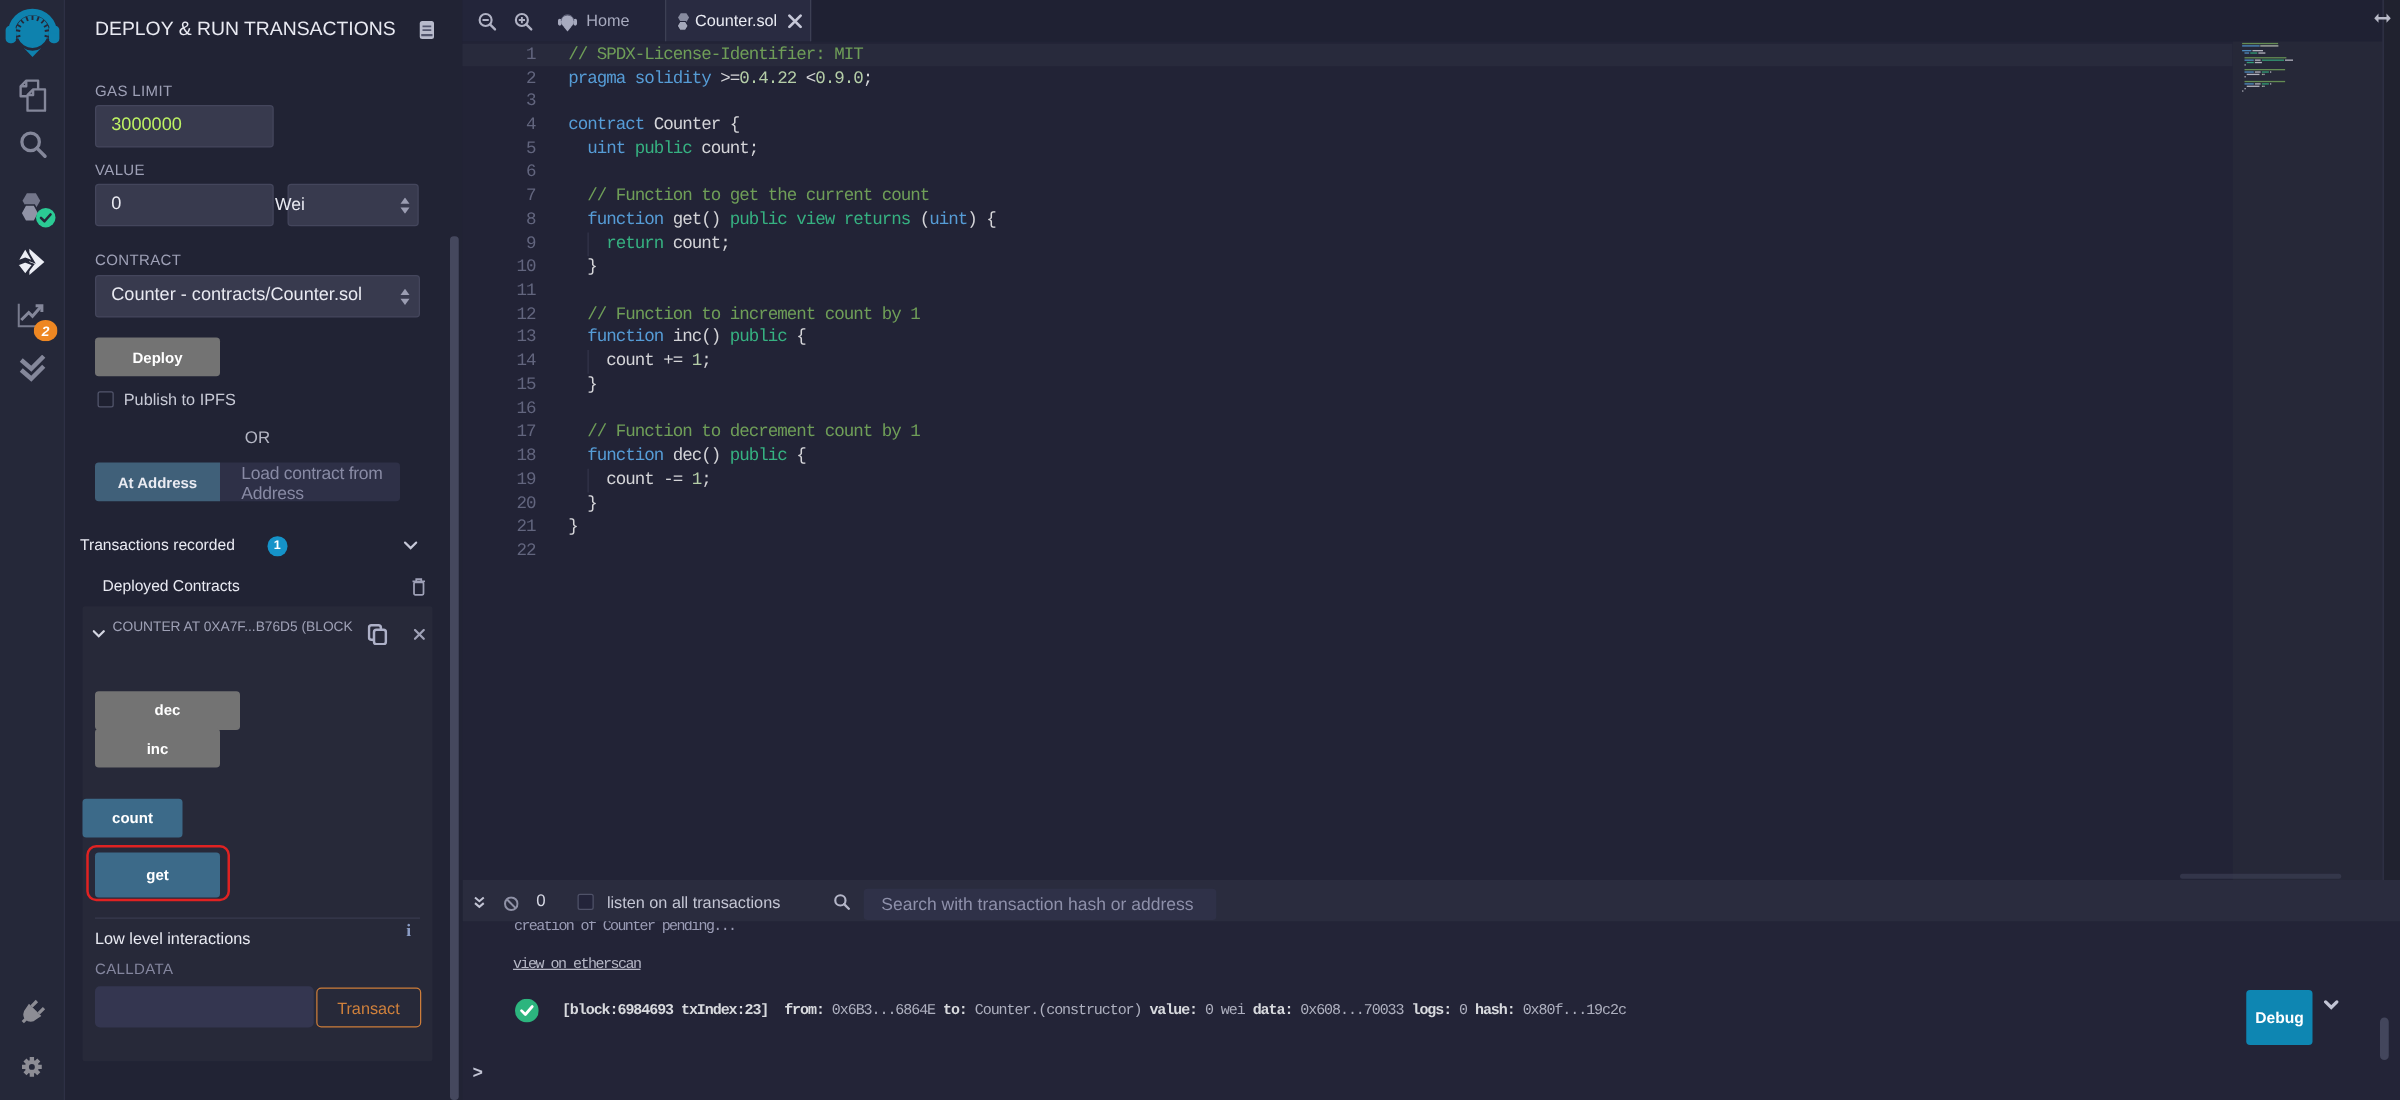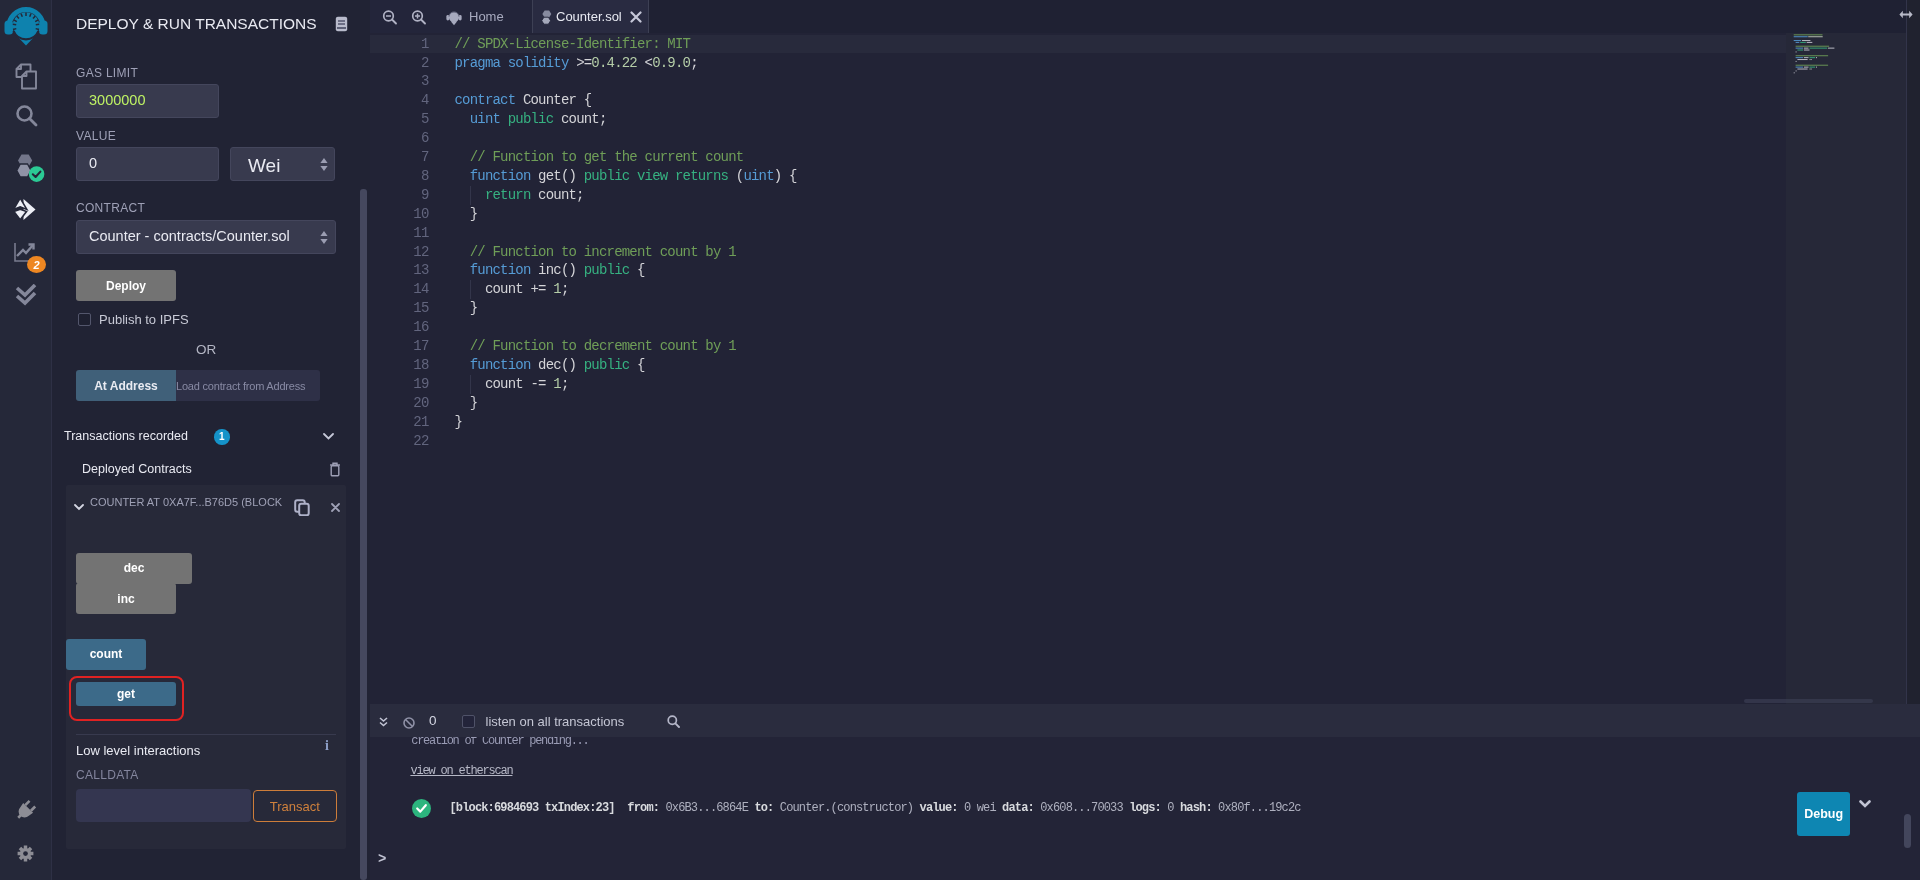--- a/index.html
+++ b/index.html
@@ -102,38 +102,38 @@
   <path d="M3 5 H10 M3 8 H10" stroke="#53566e" stroke-width="1.4"></path>
   <path d="M2 12 H11" stroke="#53566e" stroke-width="1.8"></path>
  </svg>
  <div class="ab lbl" style="left:24px;top:66px">GAS LIMIT</div>
  <div class="ab inp" style="left:24px;top:84px;width:143px;height:34px"></div>
  <div class="ab" style="left:37px;top:92px;font-size:14.5px;color:#bef264">3000000</div>
  <div class="ab lbl" style="left:24px;top:129px">VALUE</div>
  <div class="ab inp" style="left:24px;top:147px;width:143px;height:34px"></div>
  <div class="ab" style="left:37px;top:155px;font-size:14.5px;color:#e9eaf2">0</div>
  <div class="ab inp" style="left:177.5px;top:147px;width:105px;height:34px"></div>
- <div class="ab" style="left:196px;top:155px;font-size:19px;color:#e9eaf2">Wei</div>
+ <div class="ab" style="left:168px;top:155px;font-size:14px;color:#e9eaf2">Wei</div>
  <svg class="ab" style="left:268px;top:157.5px" width="8" height="13" viewBox="0 0 8 13">
   <path d="M4 0 L7.6 5 H0.4 Z" fill="#9b9db2"></path>
         <path d="M4 13 L0.4 8 H7.6 Z" fill="#9b9db2"></path>
  </svg>
  <div class="ab lbl" style="left:24px;top:201px">CONTRACT</div>
  <div class="ab inp" style="left:24px;top:220px;width:260px;height:34px"></div>
  <div class="ab" style="left:37px;top:228px;font-size:14.5px;color:#e9eaf2">Counter - contracts/Counter.sol</div>
  <svg class="ab" style="left:268px;top:230.5px" width="8" height="13" viewBox="0 0 8 13">
   <path d="M4 0 L7.6 5 H0.4 Z" fill="#9b9db2"></path>
         <path d="M4 13 L0.4 8 H7.6 Z" fill="#9b9db2"></path>
  </svg>
  <div class="ab btn orange" style="left:24px;top:270px;width:100px;height:31px">Deploy</div>
  <div class="ab" style="left:26px;top:313px;width:13px;height:13px;border:1px solid #53566c;border-radius:2px;background:#1e2030"></div>
  <div class="ab" style="left:47px;top:312px;font-size:13px;color:#c8cad6">Publish to IPFS</div>
  <div class="ab" style="left:0;top:342px;width:308px;text-align:center;font-size:13.5px;color:#b4b6c4">OR</div>
  <div class="ab" style="left:24px;top:370px;width:100px;height:31px;background:#406079;border-radius:3px 0 0 3px;color:#e9ebf2;font-size:12px;font-weight:600;display:flex;align-items:center;justify-content:center">At Address</div>
- <div class="ab" style="left:124px;top:370px;width:144px;height:31px;background:#2e3047;border-radius:0 3px 3px 0;display:flex;align-items:center;color:#888aa4;font-size:11px;letter-spacing:-0.2px">Load contract from Address</div>
+ <div class="ab" style="left:124px;top:370px;width:144px;height:31px;background:#2e3047;border-radius:0 3px 3px 0;display:flex;align-items:center;padding-left:17px;color:#888aa4;font-size:14px;letter-spacing:-0.2px">Load contract from Address</div>
  <div class="ab" style="left:12px;top:429px;font-size:12.5px;color:#e9eaf2">Transactions recorded</div>
  <div class="ab" style="left:162px;top:429px;width:15.5px;height:15.5px;border-radius:50%;background:#1593c9;color:#fff;font-size:10px;font-weight:bold;display:flex;align-items:center;justify-content:center">1</div>
  <svg class="ab" style="left:271px;top:433px" width="11" height="7" viewBox="0 0 11 7">
   <path d="M1 1 L5.5 5.5 L10 1" fill="none" stroke="#c6c8d8" stroke-width="1.8" stroke-linecap="round"></path>
  </svg>
  <div class="ab" style="left:30px;top:462px;font-size:12.5px;color:#e9eaf2">Deployed Contracts</div>
  <svg class="ab" style="left:277px;top:462px" width="12" height="15" viewBox="0 0 12 15">
   <path d="M1 3 H11" stroke="#9ea0b6" stroke-width="1.4"></path>
   <path d="M4 3 V1.2 H8 V3" fill="none" stroke="#9ea0b6" stroke-width="1.4"></path>
   <rect x="2.2" y="3.8" width="7.6" height="10" rx="1" fill="none" stroke="#9ea0b6" stroke-width="1.4"></rect>
@@ -147,21 +147,21 @@
   <svg class="ab" style="left:228px;top:14px" width="16" height="17" viewBox="0 0 16 17">
    <rect x="1.2" y="1.2" width="9.5" height="11.5" rx="2" fill="none" stroke="#aeb1c8" stroke-width="2"></rect>
    <rect x="5.2" y="4.8" width="9.5" height="11.5" rx="2" fill="#272939" stroke="#aeb1c8" stroke-width="2"></rect>
   </svg>
   <svg class="ab" style="left:265px;top:18px" width="9" height="9" viewBox="0 0 9 9">
    <path d="M1 1 L8 8 M8 1 L1 8" stroke="#9fa1b6" stroke-width="1.8" stroke-linecap="round"></path>
   </svg>
   <div class="ab btn orange" style="left:10px;top:67.5px;width:116px;height:31px">dec</div>
   <div class="ab btn orange" style="left:10px;top:98px;width:100px;height:31px">inc</div>
   <div class="ab btn steel" style="left:0;top:153.9px;width:80px;height:31px">count</div>
-  <div class="ab btn steel" style="left:10px;top:197.2px;width:100px;height:24px">get</div>
+  <div class="ab btn steel" style="left:10px;top:197.2px;width:100px;height:36px">get</div>
   <div class="ab" style="left:3px;top:191.4px;width:114.8px;height:44.3px;border:2.5px solid #e02222;border-radius:8px"></div>
   <div class="ab" style="left:10px;top:249px;width:260px;border-top:1px solid #383a4e"></div>
   <div class="ab" style="left:10px;top:258px;font-size:13px;color:#e9eaf2">Low level interactions</div>
   <div class="ab" style="left:259px;top:253px;font-size:14px;font-weight:bold;color:#8b9cc5;font-family:'Liberation Serif',serif">i</div>
   <div class="ab" style="left:10px;top:283px;font-size:12px;color:#84869e;letter-spacing:.3px">CALLDATA</div>
   <div class="ab" style="left:10px;top:304px;width:175px;height:33px;background:#343650;border-radius:4px"></div>
   <div class="ab" style="left:187px;top:305px;width:83.5px;height:32px;border:1.5px solid #cd7d3a;border-radius:4px;color:#d0813c;font-size:13px;display:flex;align-items:center;justify-content:center">Transact</div>
  </div>
 </div>
 
@@ -325,15 +325,16 @@
    <circle cx="6" cy="6" r="5" fill="none" stroke="#8f91a6" stroke-width="1.6"></circle>
    <path d="M2.5 2.5 L9.5 9.5" stroke="#8f91a6" stroke-width="1.6"></path>
   </svg>
   <div class="ab" style="left:59px;top:9px;font-size:13.5px;color:#d4d6e2">0</div>
   <div class="ab" style="left:91.8px;top:11px;width:13px;height:13px;border:1px solid #4f5268;border-radius:2px;background:#23243a"></div>
   <div class="ab" style="left:115.5px;top:9.5px;font-size:13px;color:#c4c6d4">listen on all transactions</div>
   <svg class="ab" style="left:297px;top:10.5px" width="13" height="13" viewBox="0 0 13 13">
    <circle cx="5.3" cy="5.3" r="4.1" fill="none" stroke="#b4b6c8" stroke-width="1.7"></circle>
    <path d="M8.3 8.3 L12 12" stroke="#b4b6c8" stroke-width="1.9" stroke-linecap="round"></path>
   </svg>
+  <div class="ab" style="left:320.5px;top:6.5px;width:282.5px;height:25.5px;background:#2f3148;border-radius:3px;display:flex;align-items:center;padding-left:14.5px;color:#8e90aa;font-size:14px">Search with transaction hash or address</div>
  </div>
 </div>
 </div>
 
 </body></html>

